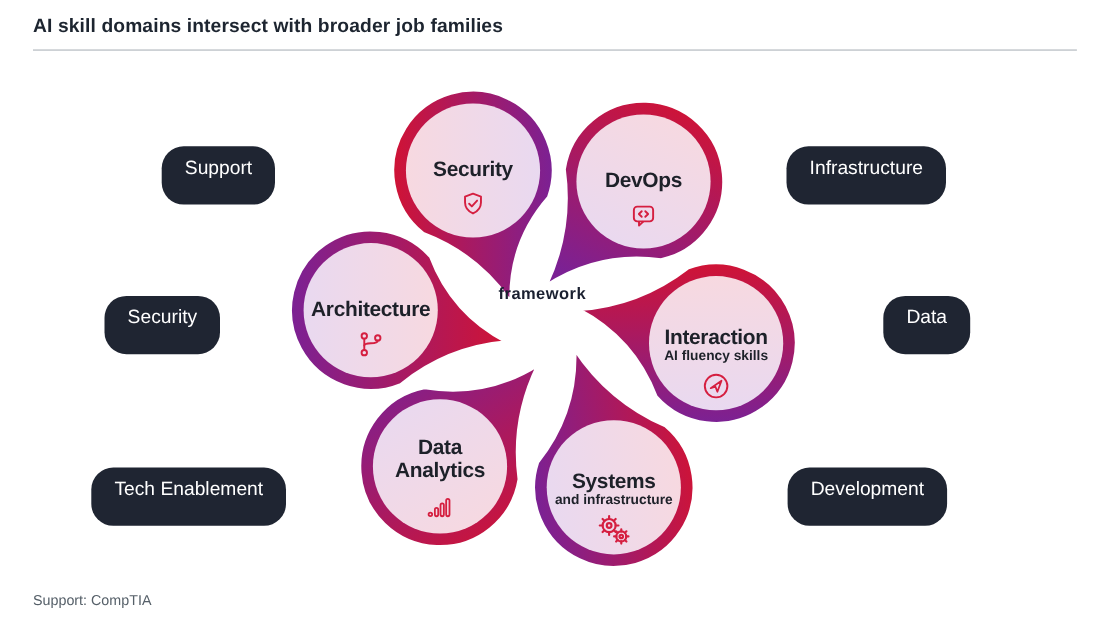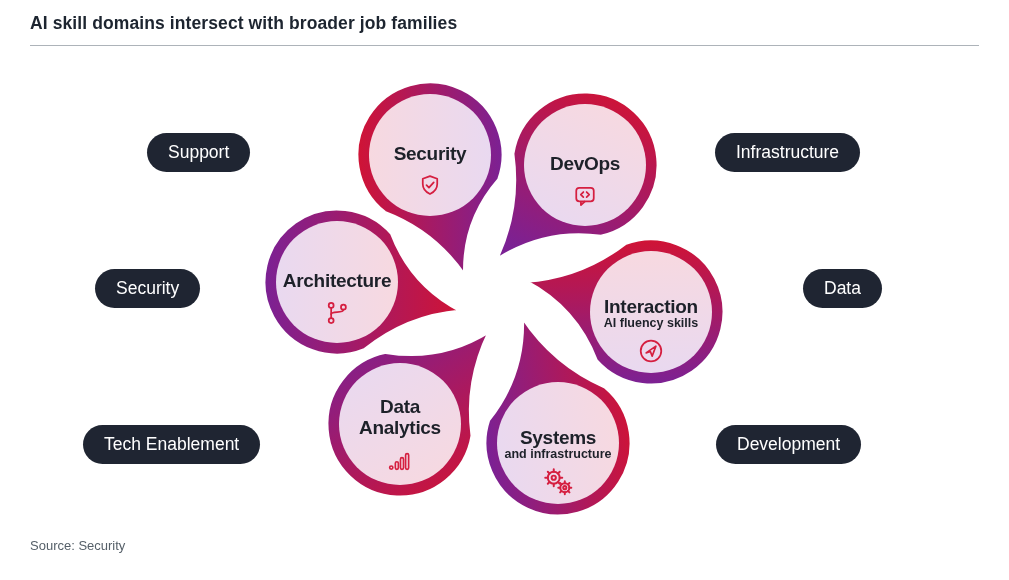--- a/index.html
+++ b/index.html
@@ -11,21 +11,21 @@
   .source{position:absolute;left:30px;top:538px;font-size:13px;color:#566069;}
   #flower{position:absolute;left:0;top:0;}
   .petal-label{font-family:"Liberation Sans",sans-serif;font-weight:700;font-size:19px;
                fill:#1d2129;letter-spacing:-.3px;}
   .petal-sub{font-family:"Liberation Sans",sans-serif;font-weight:700;font-size:12.5px;
              fill:#1d2129;}
   .center-label{position:absolute;left:413px;top:256px;width:160px;text-align:center;
                 color:#1a2030;}
   .center-label .ai{font-size:37px;font-weight:700;line-height:38px;letter-spacing:.5px;}
   .center-label .fw{font-size:15px;font-weight:700;letter-spacing:.4px;margin-top:3px;}
-  .pill{position:absolute;height:39px;line-height:39px;background:#1f2532;color:#ffffff;
+  .pill{position:absolute;height:53px;line-height:39px;background:#1f2532;color:#ffffff;
         border-radius:20px;padding:0 21px;font-size:17.5px;white-space:nowrap;}
   .pill-support{left:147px;top:133px;}
   .pill-infrastructure{left:715px;top:133px;text-align:right;}
   .pill-security{left:95px;top:269px;}
   .pill-data{left:803px;top:269px;}
   .pill-tech{left:83px;top:425px;}
   .pill-development{left:716px;top:425px;}
 </style>
 </head>
 <body>
@@ -161,23 +161,24 @@
       </g>
       <g>
         <path d="M460.5,310.9 Q411.1,285.4 391.5,233.4 A73 73 0 1 0 364.3,349.7 Q406.4,315.5 460.5,310.9 Z" fill="url(#pg5)" stroke="#ffffff" stroke-width="3"></path>
         <circle cx="337" cy="282" r="61" fill="url(#pi5)"></circle>
         <text x="337" y="287" text-anchor="middle" class="petal-label">Architecture</text>
         <use x="323" y="299" width="28" height="28" href="#sym-git-branch" xlink:href="#sym-git-branch" style="color: rgb(213, 31, 64);"></use>
       </g>
     </svg>
 
   <div class="center-label">
+    <div class="fw">framework</div>
   </div>
 
   <div class="pill pill-support">Support</div>
   <div class="pill pill-infrastructure">Infrastructure</div>
   <div class="pill pill-security">Security</div>
   <div class="pill pill-data">Data</div>
   <div class="pill pill-development">Development</div>
   <div class="pill pill-tech">Tech Enablement</div>
 
-  <div class="source">Source: Security</div>
+  <div class="source">Support: CompTIA</div>
 </div>
 
 </body></html>

